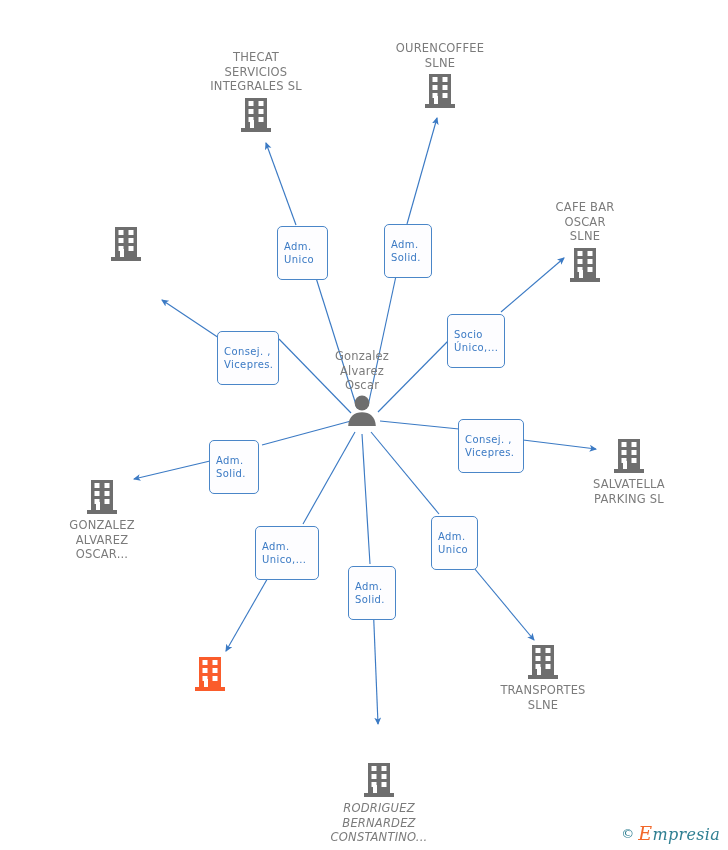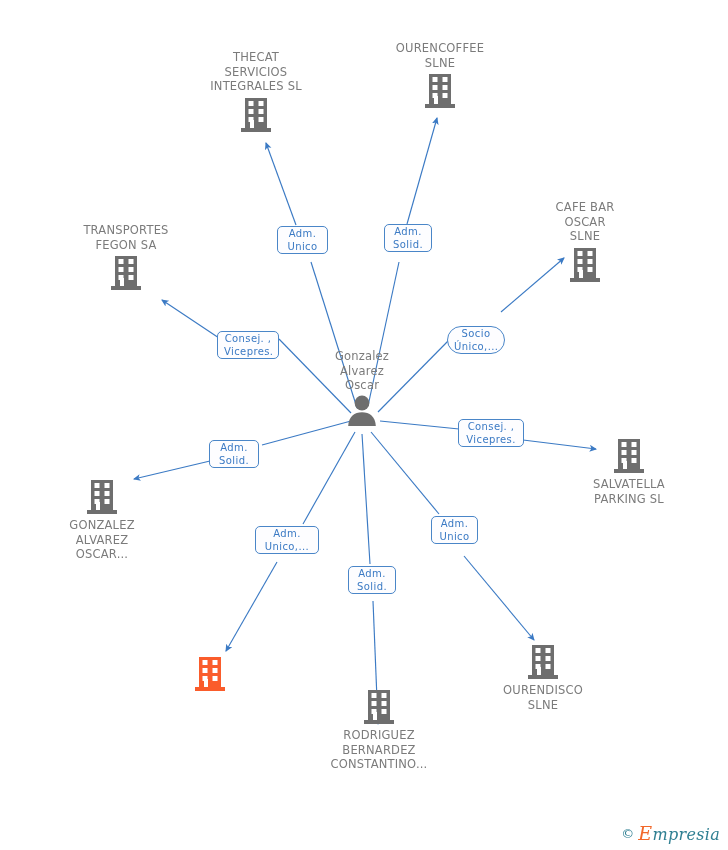--- a/index.html
+++ b/index.html
@@ -47,22 +47,21 @@
   
   .rel{
     position:absolute;
     background:#fdfdff;
     border:1px solid #4a86c8;
     border-radius:5px;
     color:#3b7ac4;
     font-size:10px;
     line-height:13px;
     letter-spacing:.4px;
-    text-align:center;
-    padding:0 6px;
+    padding:13px 6px;
     white-space:pre-line;
     box-sizing:border-box;
     cursor:pointer;
   }
 
   
   #watermark{
     position:absolute;right:8px;bottom:6px;
     display:flex;align-items:center;gap:4px;
     font-size:15px;
@@ -170,22 +169,20 @@
         <rect x="9.5" y="13" width="5" height="5" fill="#fff"></rect>
           <rect x="19.5" y="13" width="5" height="5" fill="#fff"></rect>
         <rect x="9.5" y="21" width="5" height="5" fill="#fff"></rect>
           <rect x="19.5" y="21" width="5" height="5" fill="#fff"></rect>
         <rect x="11" y="24" width="4" height="8" fill="#fff"></rect>
       </svg>
     </div>
   </div>
 
   <div class="node above" style="left:126px;top:223px;">
-    <div class="label">TRANSPORTES
-FEGON SA</div>
     <div class="icon">
       <svg class="bldg" viewBox="0 0 34 38" aria-hidden="true">
         <rect x="6" y="2" width="22" height="30" fill="#6e6e6e"></rect>
         <rect x="2" y="32" width="30" height="4" fill="#6e6e6e"></rect>
         <rect x="9.5" y="5" width="5" height="5" fill="#fff"></rect>
           <rect x="19.5" y="5" width="5" height="5" fill="#fff"></rect>
         <rect x="9.5" y="13" width="5" height="5" fill="#fff"></rect>
           <rect x="19.5" y="13" width="5" height="5" fill="#fff"></rect>
         <rect x="9.5" y="21" width="5" height="5" fill="#fff"></rect>
           <rect x="19.5" y="21" width="5" height="5" fill="#fff"></rect>
@@ -240,21 +237,21 @@
           <rect x="19.5" y="5" width="5" height="5" fill="#fff"></rect>
         <rect x="9.5" y="13" width="5" height="5" fill="#fff"></rect>
           <rect x="19.5" y="13" width="5" height="5" fill="#fff"></rect>
         <rect x="9.5" y="21" width="5" height="5" fill="#fff"></rect>
           <rect x="19.5" y="21" width="5" height="5" fill="#fff"></rect>
         <rect x="11" y="24" width="4" height="8" fill="#fff"></rect>
       </svg>
     </div>
   </div>
 
-  <div class="node below" style="left:379px;top:688px;">
+  <div class="node below" style="left:379px;top:761px;font-style:italic;">
     <div class="icon">
       <svg class="bldg" viewBox="0 0 34 38" aria-hidden="true">
         <rect x="6" y="2" width="22" height="30" fill="#6e6e6e"></rect>
         <rect x="2" y="32" width="30" height="4" fill="#6e6e6e"></rect>
         <rect x="9.5" y="5" width="5" height="5" fill="#fff"></rect>
           <rect x="19.5" y="5" width="5" height="5" fill="#fff"></rect>
         <rect x="9.5" y="13" width="5" height="5" fill="#fff"></rect>
           <rect x="19.5" y="13" width="5" height="5" fill="#fff"></rect>
         <rect x="9.5" y="21" width="5" height="5" fill="#fff"></rect>
           <rect x="19.5" y="21" width="5" height="5" fill="#fff"></rect>
@@ -273,21 +270,21 @@
         <rect x="2" y="32" width="30" height="4" fill="#6e6e6e"></rect>
         <rect x="9.5" y="5" width="5" height="5" fill="#fff"></rect>
           <rect x="19.5" y="5" width="5" height="5" fill="#fff"></rect>
         <rect x="9.5" y="13" width="5" height="5" fill="#fff"></rect>
           <rect x="19.5" y="13" width="5" height="5" fill="#fff"></rect>
         <rect x="9.5" y="21" width="5" height="5" fill="#fff"></rect>
           <rect x="19.5" y="21" width="5" height="5" fill="#fff"></rect>
         <rect x="11" y="24" width="4" height="8" fill="#fff"></rect>
       </svg>
     </div>
-    <div class="label">OURENDISCO
+    <div class="label">TRANSPORTES
 SLNE</div>
   </div>
 
   <div class="node above" style="left:362px;top:349px;">
     <div class="label">Gonzalez
 Alvarez
 Oscar</div>
     <div class="person">
       <svg viewBox="0 0 34 34" width="34" height="34" aria-hidden="true">
         <circle cx="17" cy="10" r="7.4" fill="#6e6e6e"></circle>
@@ -295,21 +292,21 @@
       </svg>
     </div>
   </div>
 
   <div class="rel" style="left:277px;top:226px;width:51px;">Adm.
 Unico</div>
 
   <div class="rel" style="left:384px;top:224px;width:48px;">Adm.
 Solid.</div>
 
-  <div class="rel" style="left:447px;top:326px;width:58px;border-radius:15px;">Socio
+  <div class="rel" style="left:447px;top:314px;width:58px;">Socio
 Único,...</div>
 
   <div class="rel" style="left:217px;top:331px;width:62px;">Consej. ,
 Vicepres.</div>
 
   <div class="rel" style="left:458px;top:419px;width:66px;">Consej. ,
 Vicepres.</div>
 
   <div class="rel" style="left:209px;top:440px;width:50px;">Adm.
 Solid.</div>

